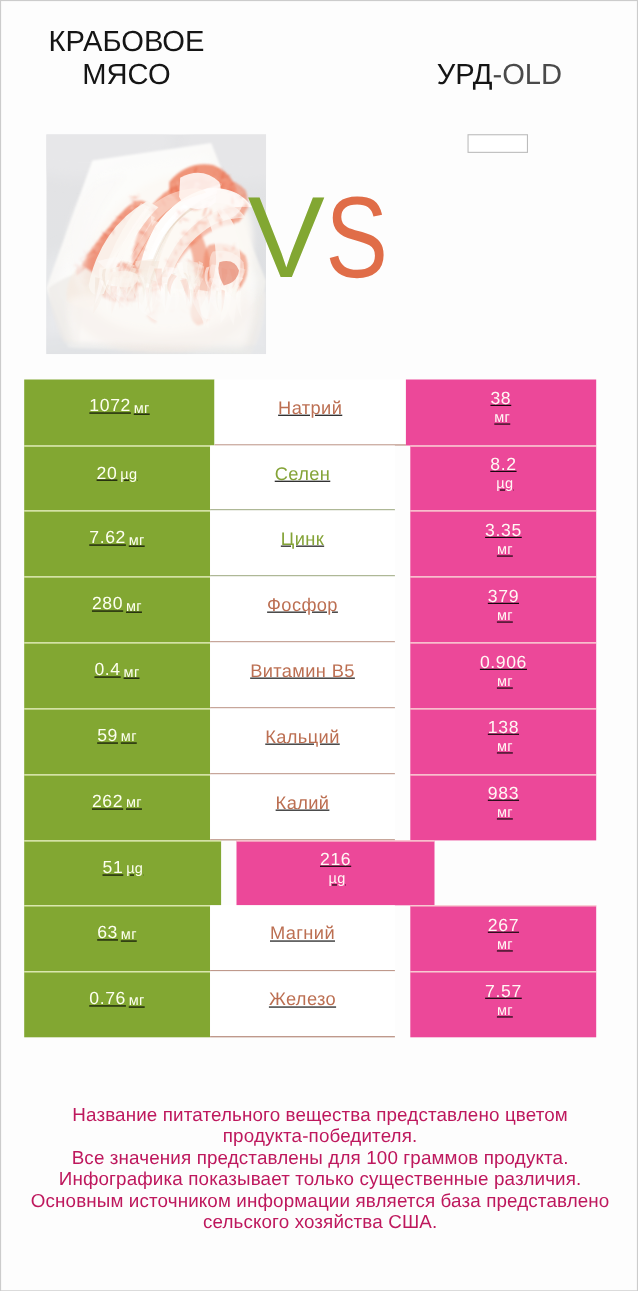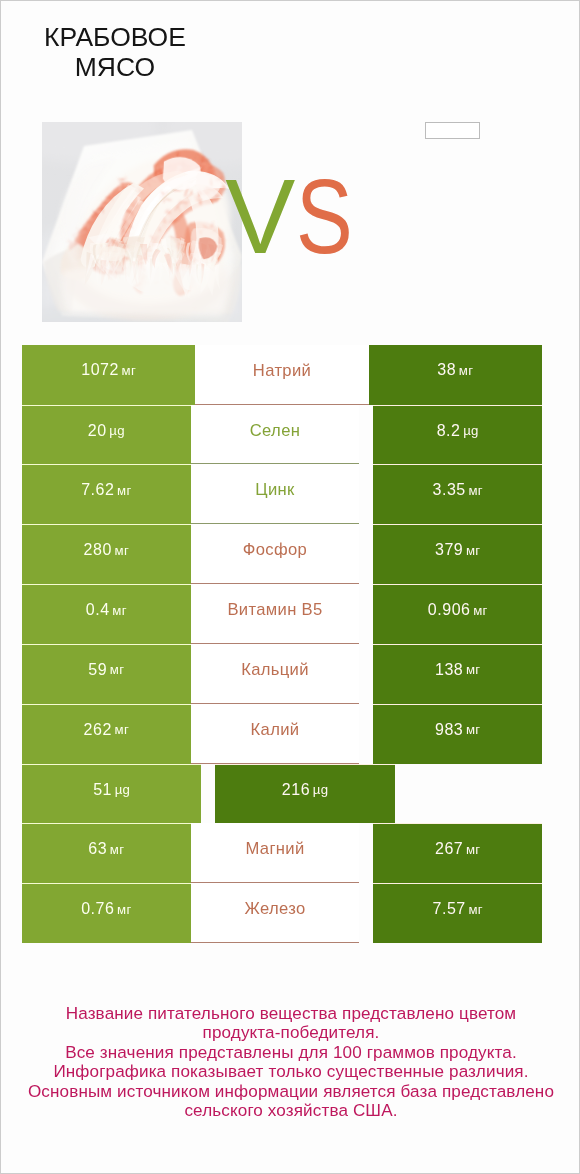--- a/index.html
+++ b/index.html
@@ -41,47 +41,50 @@
   .vs{
     position:absolute;left:0;top:0;width:580px;height:280px;
     font-size:105px;line-height:105px;font-weight:400;
   }
   .vs span{position:absolute;}
   .vs .v{color:#82a732;left:224.3px;top:163.2px;}
   .vs .s{color:#e06d48;left:294.5px;top:163.2px;transform:scaleX(0.81);transform-origin:0 0;}
 
   
   .table{
-    position:absolute;left:21px;top:343.8px;width:520px;
+    position:absolute;left:21px;top:343.8px;width:520px;text-decoration:underline;
   }
   .row{display:flex;height:59.83px;}
   .cell{
     display:flex;align-items:center;justify-content:center;
     width:179.4px;box-sizing:border-box;
   }
   .cell.left span, .cell.right span{position:relative;top:-4.5px;}
   .cell.left{background:#82a732;color:#fdfff0;font-size:16.0px;letter-spacing:0.55px;}
-  .cell.right{background:#4d7c0f;color:#fff8f4;font-size:16.0px;letter-spacing:0.55px;}
+  .cell.right{background:#ec4899;color:#fff8f4;font-size:16.0px;letter-spacing:0.55px;flex-direction:column;}
     .cell.mid{background:#ffffff;font-size:16.6px;letter-spacing:0.35px;padding-bottom:7px;}
   .row + .row .cell.left{border-top:1px solid #f5fbd2;}
   .row + .row .cell.right{border-top:1px solid #fdf1e2;margin-left:14px;}
   .u{font-size:13.2px;margin-left:2.6px;letter-spacing:0.3px;}
 
   
   .footer{
     position:absolute;left:0;top:1002.9px;width:580px;
     text-align:center;
     font-size:17.1px;line-height:19.4px;color:#be185d;letter-spacing:0.12px;
   }
 </style>
 </head>
 <body>
 
 <div class="page">
   <div class="title-left">КРАБОВОЕ МЯСО</div>
+  <div class="title-right">
+    <span>УРД</span><span class="dim">-OLD</span>
+  </div>
   <div class="photo">
       <svg viewBox="0 0 200 200" xmlns="http://www.w3.org/2000/svg" preserveAspectRatio="none">
         <defs>
           <linearGradient id="bgA" x1="0" y1="0" x2=".3" y2="1">
             <stop offset="0" stop-color="#e3e3e5"></stop>
             <stop offset=".5" stop-color="#e2e3e5"></stop>
             <stop offset="1" stop-color="#dcdee1"></stop>
           </linearGradient>
           <linearGradient id="pA" x1=".25" y1="0" x2=".75" y2="1">
             <stop offset="0" stop-color="#fdfdfc"></stop>

